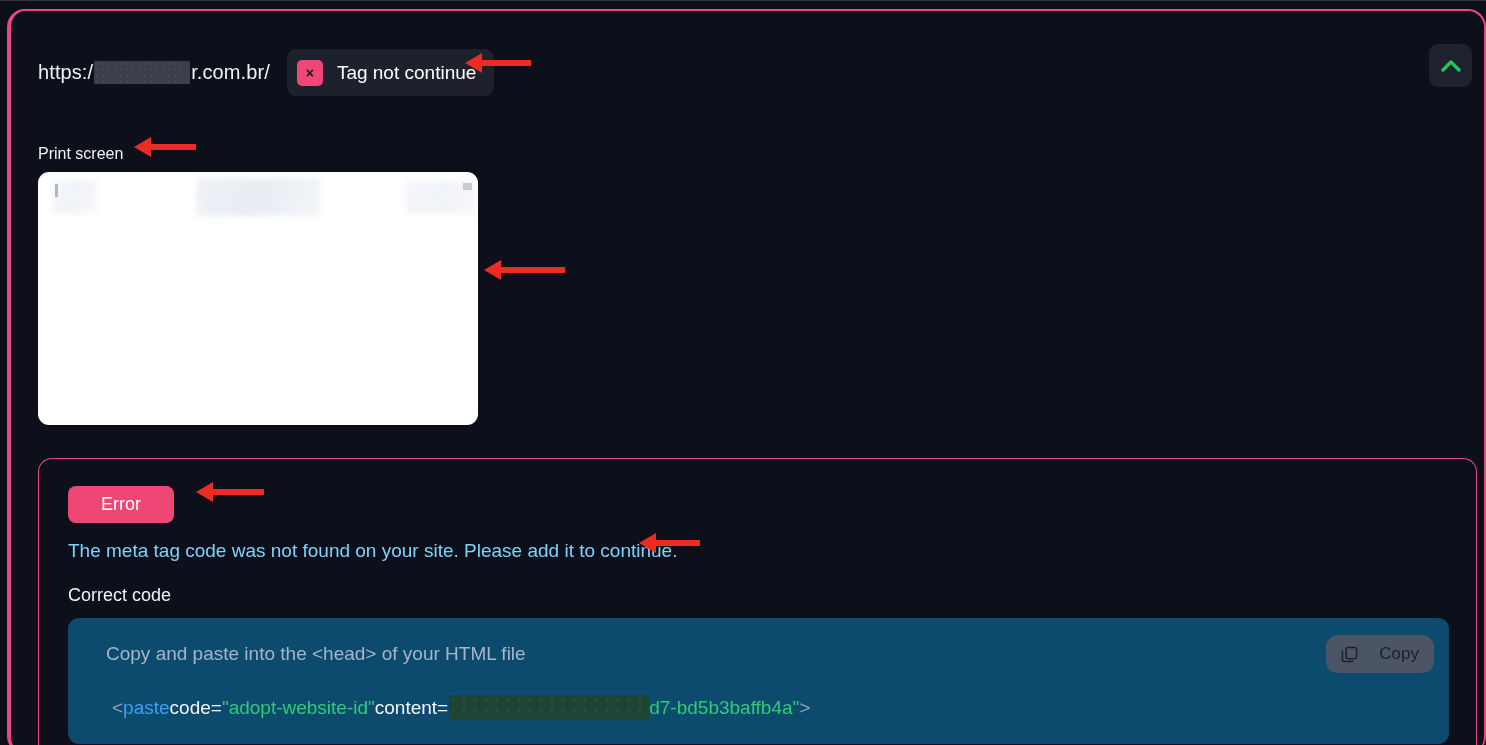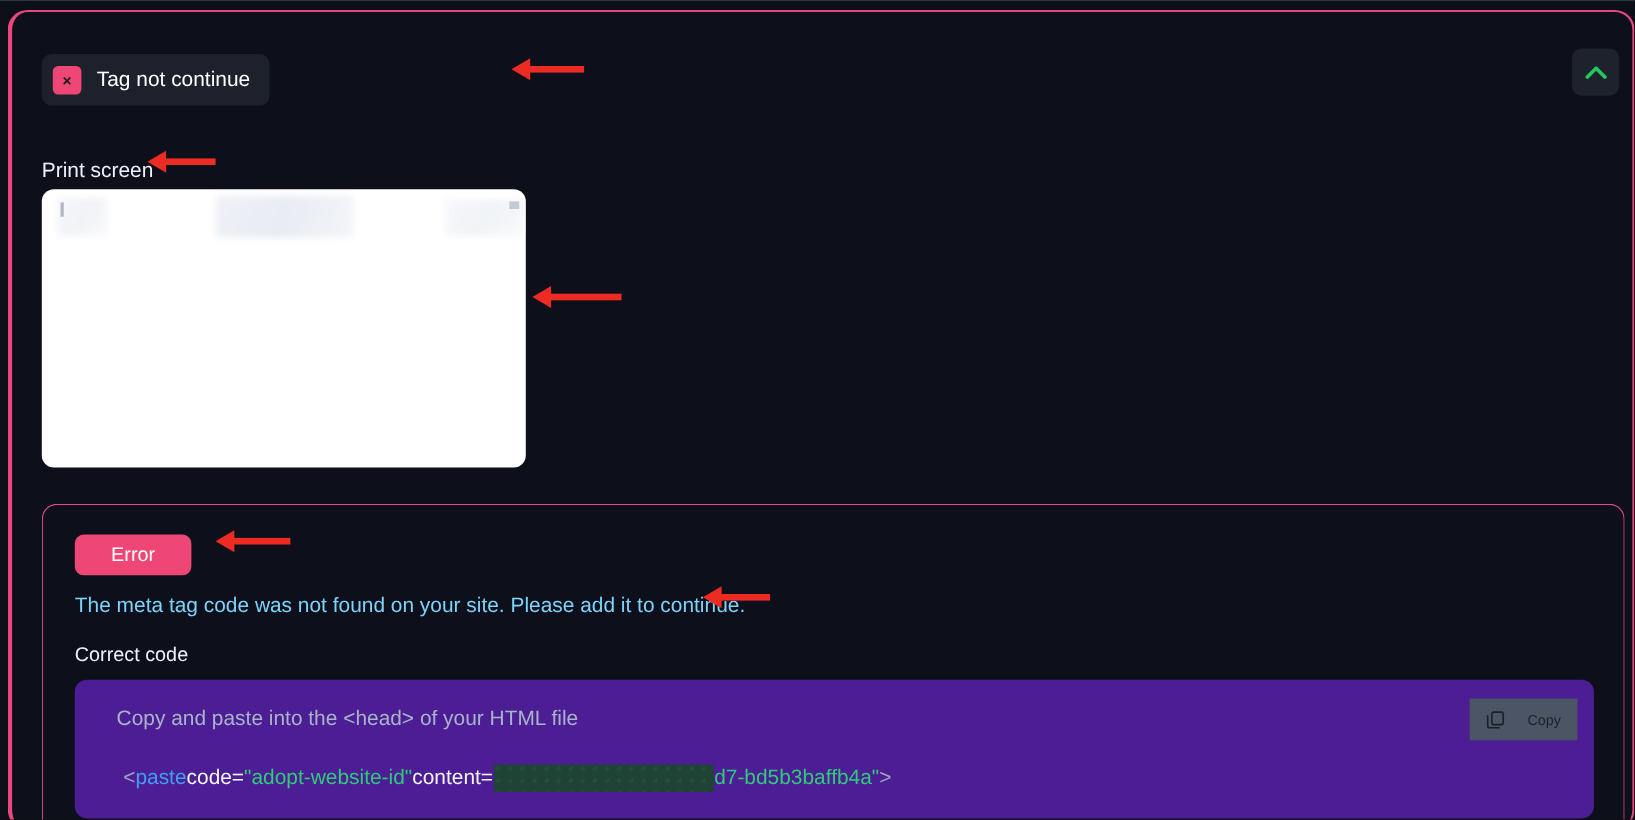--- a/index.html
+++ b/index.html
@@ -107,21 +107,21 @@
     border: none;
     cursor: pointer;
   }
   .collapse-btn svg { display: block; }
 
   
   .section-label {
     position: absolute;
     left: 27px;
     top: 134px;
-    font-size: 19px;
+    font-size: 16px;
     color: #eef2f8;
   }
 
   .preview-shot {
     position: absolute;
     left: 27px;
     top: 161px;
     width: 440px;
     height: 253px;
     background: #ffffff;
@@ -203,21 +203,21 @@
     font-size: 18px;
     color: #eef2f8;
   }
 
   .code-block {
     position: absolute;
     left: 29px;
     top: 159px;
     width: 1381px;
     height: 126px;
-    background: #4c1d95;
+    background: #0c4a6e;
     border-radius: 11px;
   }
 
   .code-hint {
     position: absolute;
     left: 38px;
     top: 25px;
     font-size: 19px;
     color: #a8b4c8;
   }
@@ -225,24 +225,24 @@
   .copy-btn {
     position: absolute;
     right: 15px;
     top: 17px;
     height: 38px;
     display: flex;
     align-items: center;
     gap: 21px;
     background: #4b5565;
     border: none;
-    border-radius: 0;
+    border-radius: 12px;
     padding: 0 15px;
     color: #1b2029;
-    font-size: 13px;
+    font-size: 17px;
     cursor: pointer;
     font-family: "Liberation Sans", sans-serif;
   }
   .copy-btn svg { display: block; }
 
   .code-line {
     position: absolute;
     left: 44px;
     top: 77px;
     font-family: "Liberation Sans", sans-serif;
@@ -291,20 +291,25 @@
   }
 </style>
 </head>
 <body>
 
 <div id="page">
 
   <div class="validator-card">
 
     <div class="header-row">
+      <div class="site-url">
+        <span>https:/</span>
+          <span class="url-redacted"></span>
+          <span>r.com.br/</span>
+      </div>
 
       <div class="status-chip">
         <span class="chip-icon">×</span>
         <span class="chip-label">Tag not continue</span>
       </div>
     </div>
 
     <button class="collapse-btn">
       <span>
         <svg width="20" height="13" viewBox="0 0 20 13">

